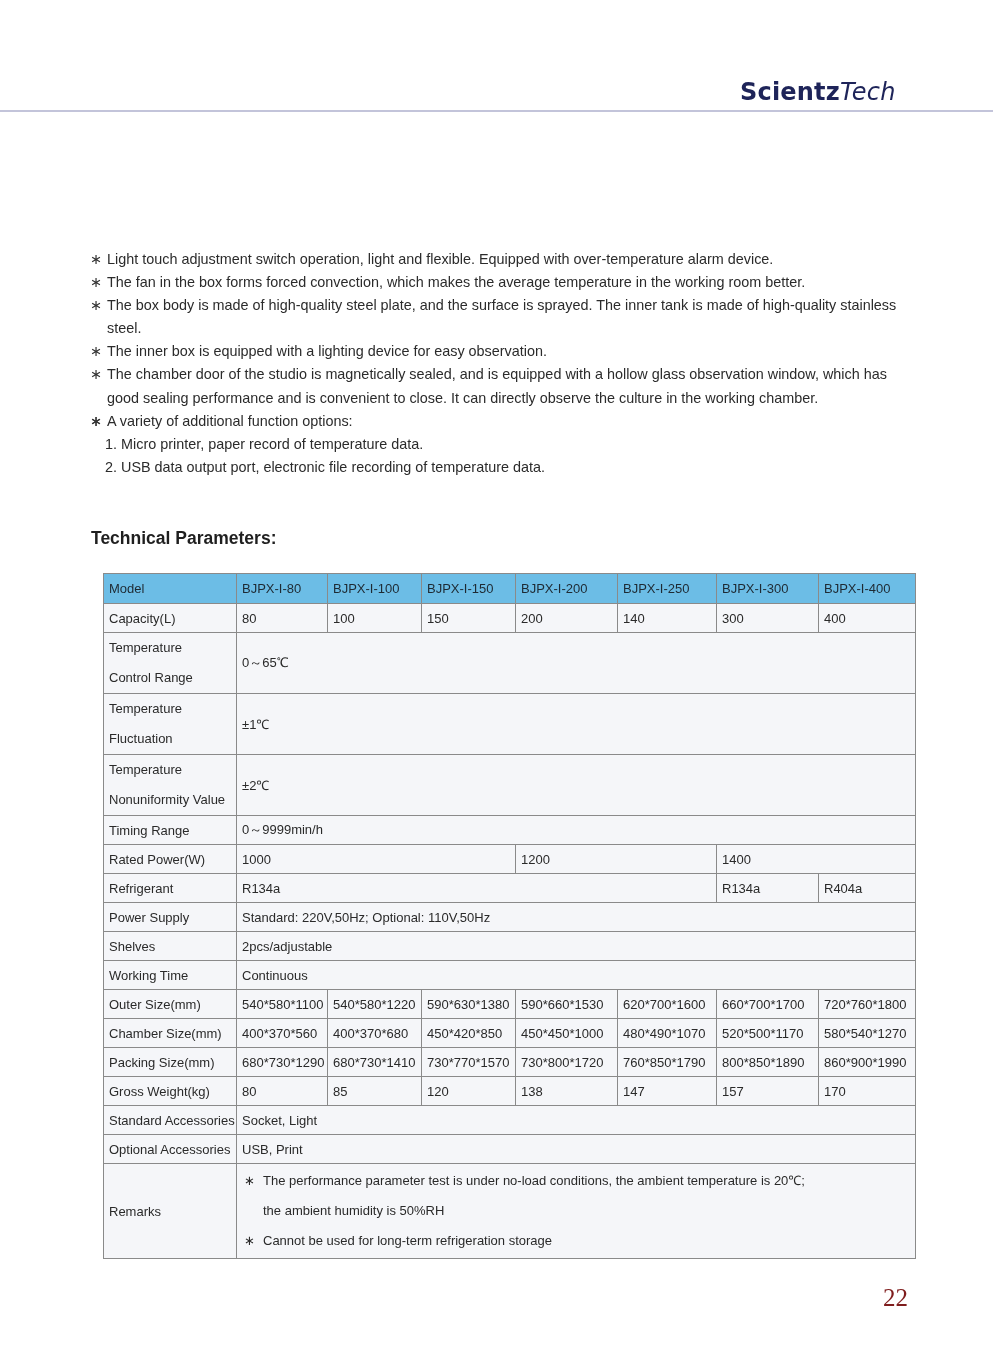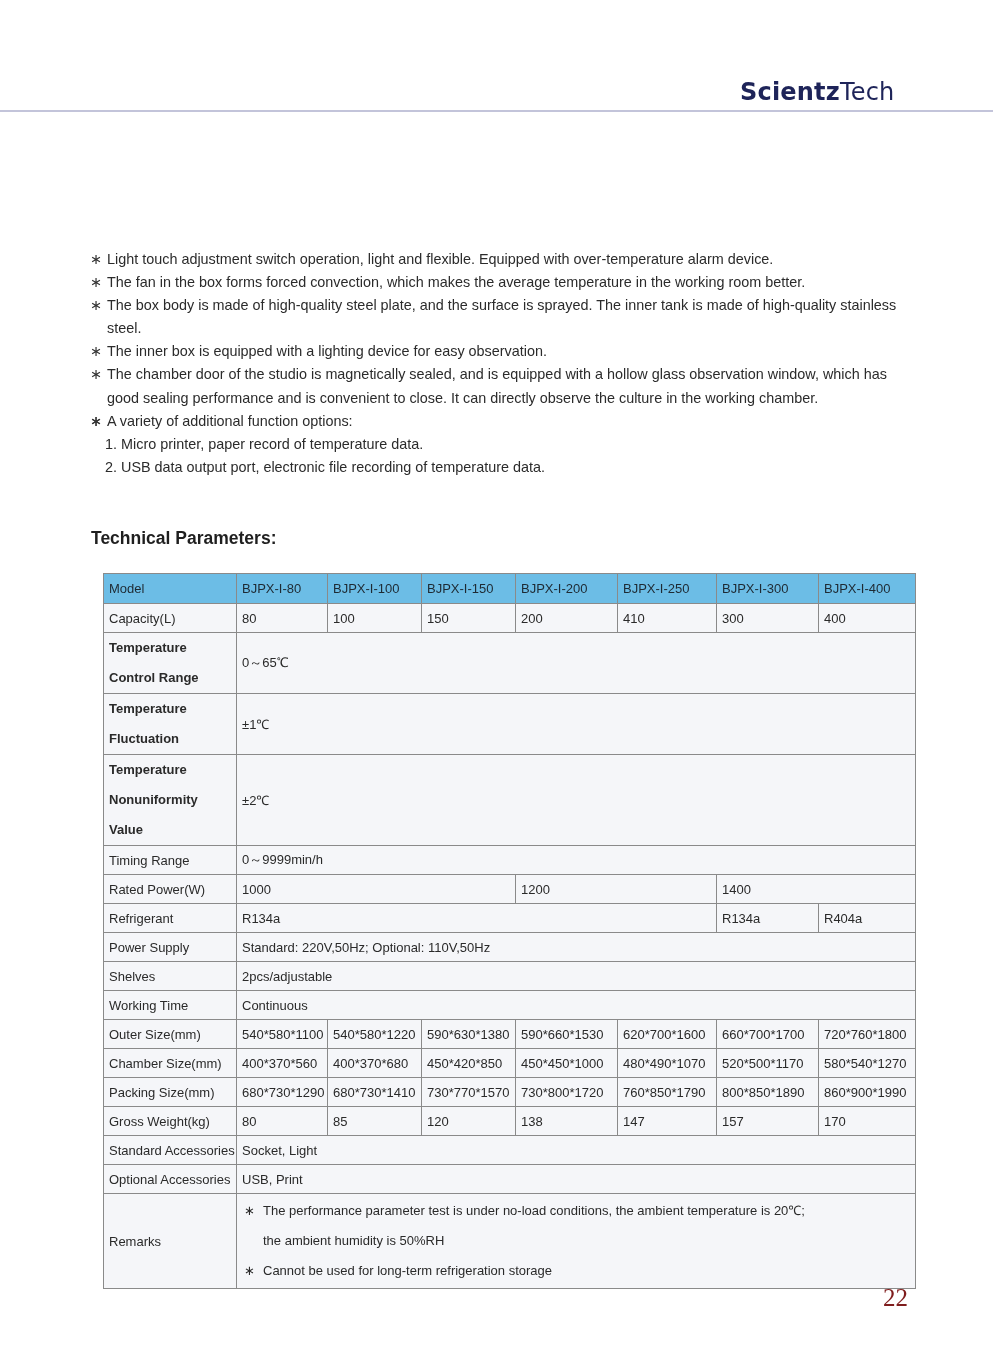--- a/index.html
+++ b/index.html
@@ -5,21 +5,21 @@
   html, body { margin: 0; padding: 0; }
   body {
     width: 993px; height: 1364px; background: #ffffff; position: relative;
     font-family: "Liberation Sans", sans-serif; color: #222; overflow: hidden;
   }
   .brand {
     position: absolute; top: 78px; left: 740px;
     font-family: "DejaVu Sans", sans-serif; font-size: 24px; color: #1e2459; letter-spacing: 0.2px;
   }
   .brand .b1 { font-weight: bold; margin-top: 17px; }
-  .brand .b2 { font-weight: normal; }
+  .brand .b2 { font-weight: normal; font-style: italic; }
   .header-rule {
     position: absolute; top: 110px; left: 0; width: 993px; height: 2px; background: #c3c4da;
   }
   .features {
     position: absolute; top: 248px; left: 90px; width: 820px;
     font-size: 14.4px; line-height: 23.1px; color: #2b2b2b;
   }
   .feat { position: relative; padding-left: 17px; }
   .feat .star { position: absolute; left: 0; top: 0; color: #333; }
   .sub { padding-left: 15px; }
@@ -30,21 +30,21 @@
   table.params {
     position: absolute; top: 573px; left: 103px; width: 812px;
     border-collapse: collapse; table-layout: fixed;
     font-size: 13px; color: #2a2a2a; background: #f5f6f9;
   }
   table.params td {
     border: 1.3px solid #8a8a8a; padding: 0 5px; vertical-align: middle;
     height: 28px; white-space: nowrap;
   }
   table.params tr.hdr td { background: #6cbde6; height: 29px; color: #1e2a33; }
-  table.params td.lbl { line-height: 30px; white-space: normal; font-weight: bold; }
+  table.params td.lbl { line-height: 30px; white-space: normal; }
   table.params tr.tall td { height: 57px; }
   table.params td.remarks { line-height: 30px; padding: 2px 5px; }
   .rm-line { position: relative; padding-left: 21px; }
   .rm-line .star { position: absolute; left: 2px; }
   .page-num {
     position: absolute; top: 1284px; left: 883px;
     font-family: "Liberation Serif", serif; font-size: 25px; color: #7f1d1d;
   }
 </style>
 </head>
@@ -88,21 +88,21 @@
     <td>BJPX-I-250</td>
     <td>BJPX-I-300</td>
     <td>BJPX-I-400</td>
   </tr>
   <tr>
     <td>Capacity(L)</td>
     <td>80</td>
     <td>100</td>
     <td>150</td>
     <td>200</td>
-    <td>410</td>
+    <td>140</td>
     <td>300</td>
     <td>400</td>
   </tr>
   <tr class="tall">
     <td class="lbl">
           <div>Temperature</div>
           <div>Control Range</div>
         </td>
     <td colspan="7">0～65℃</td>
   </tr>

